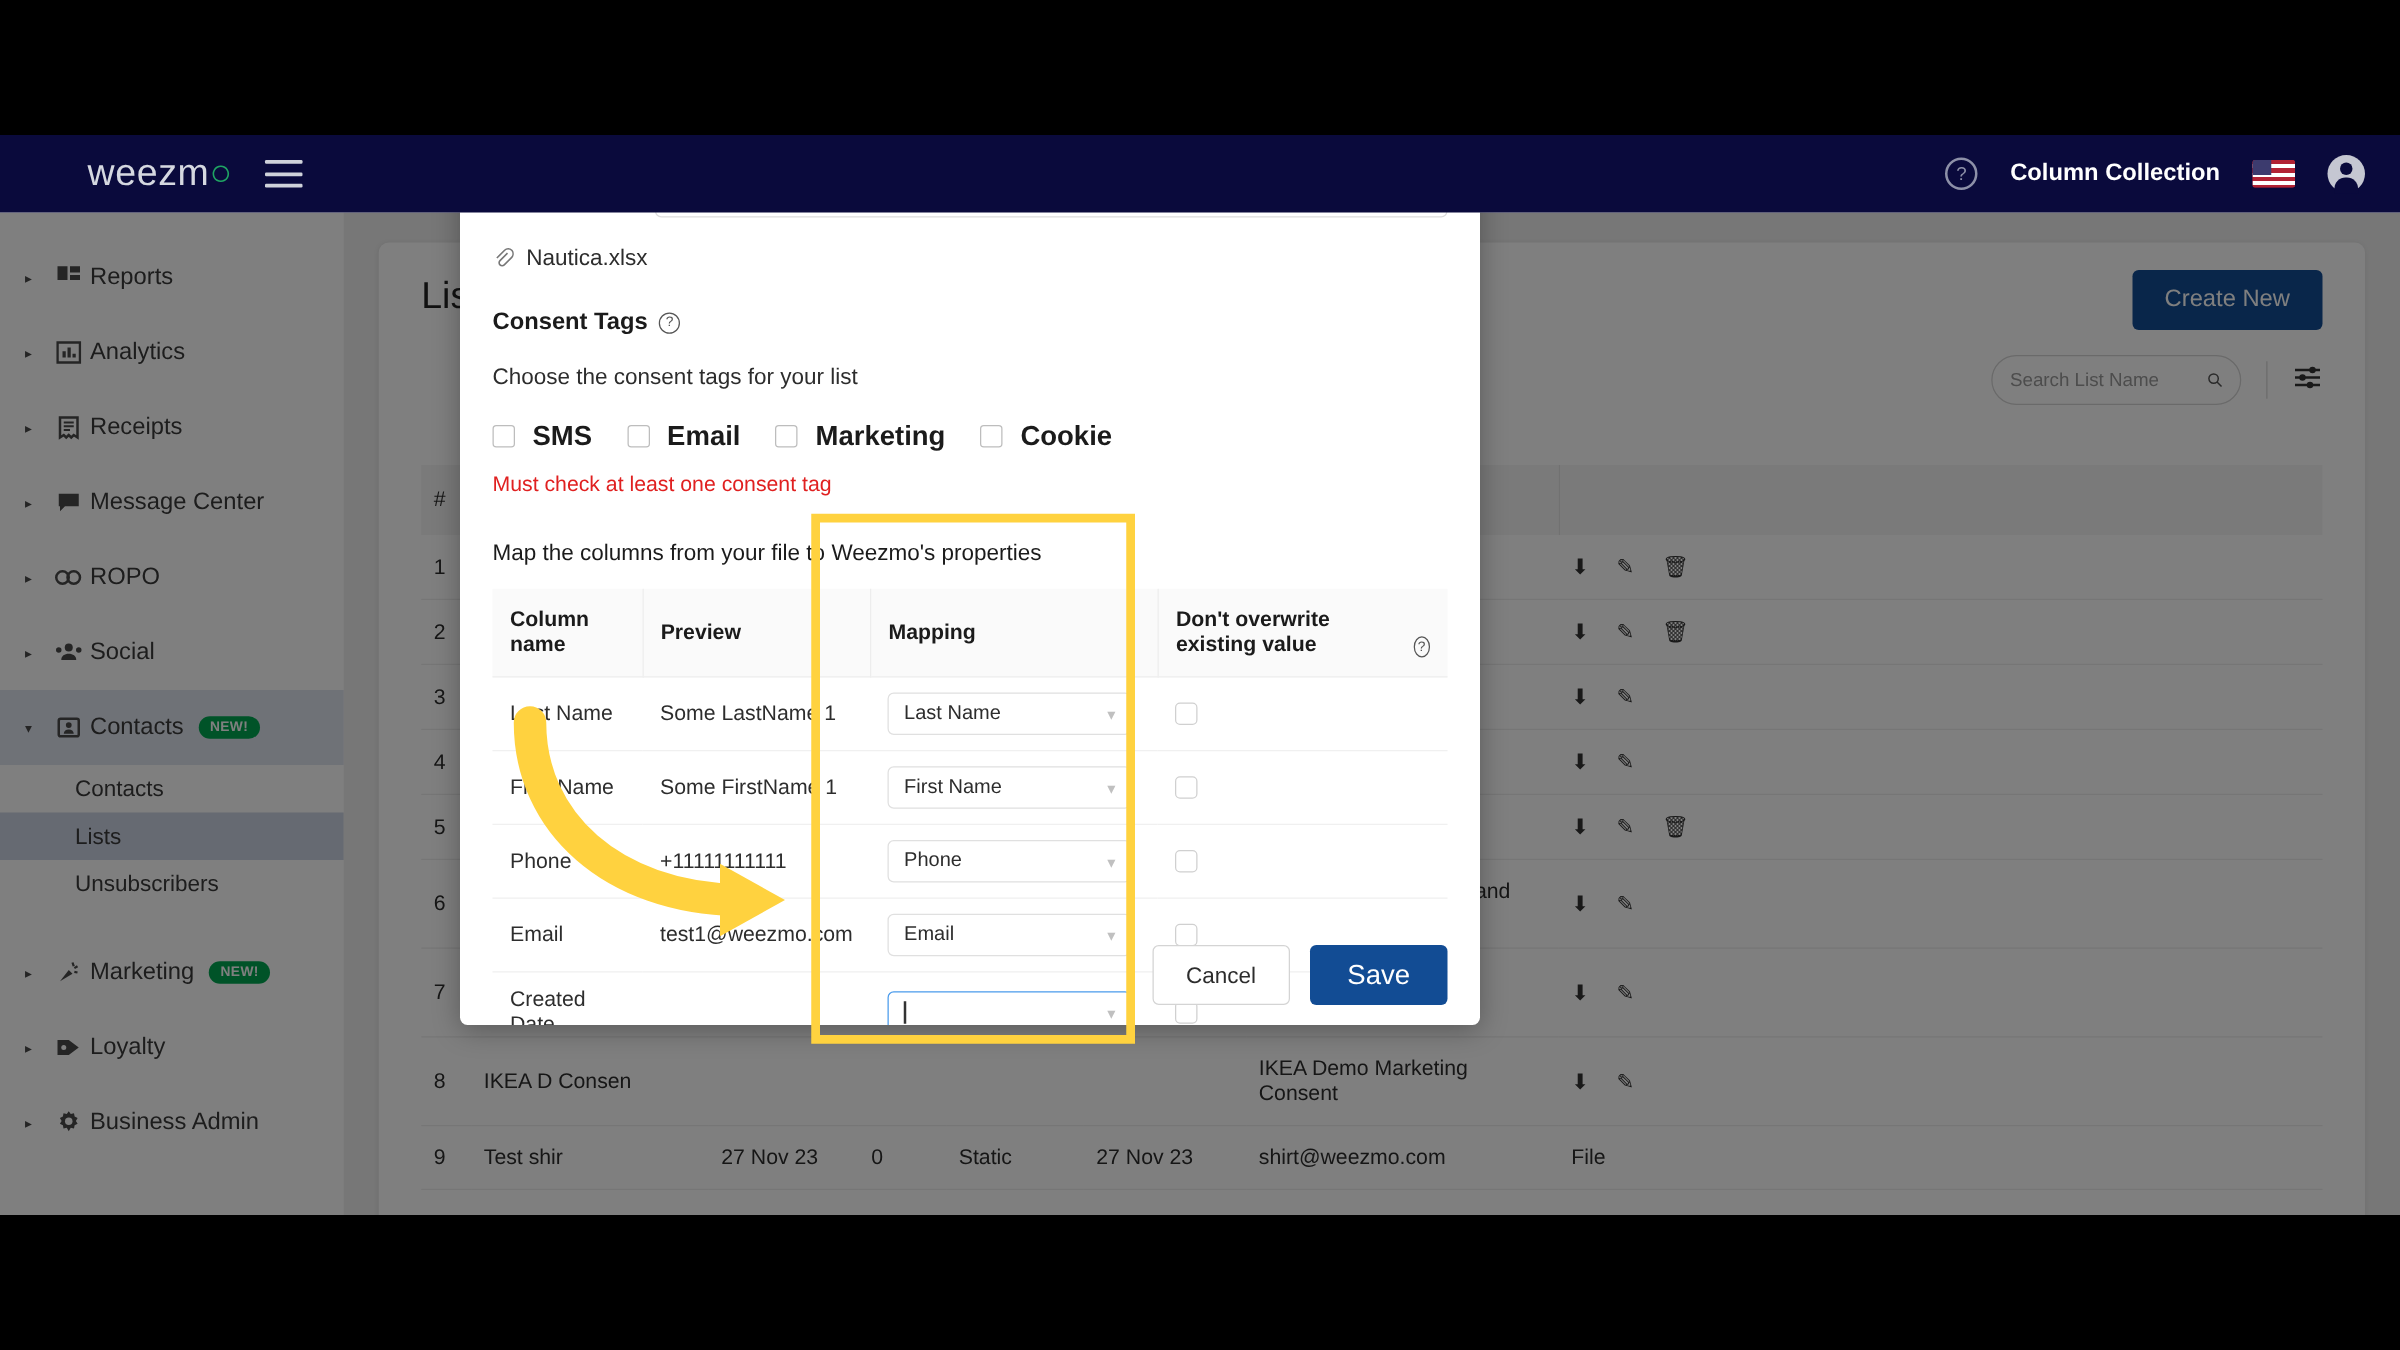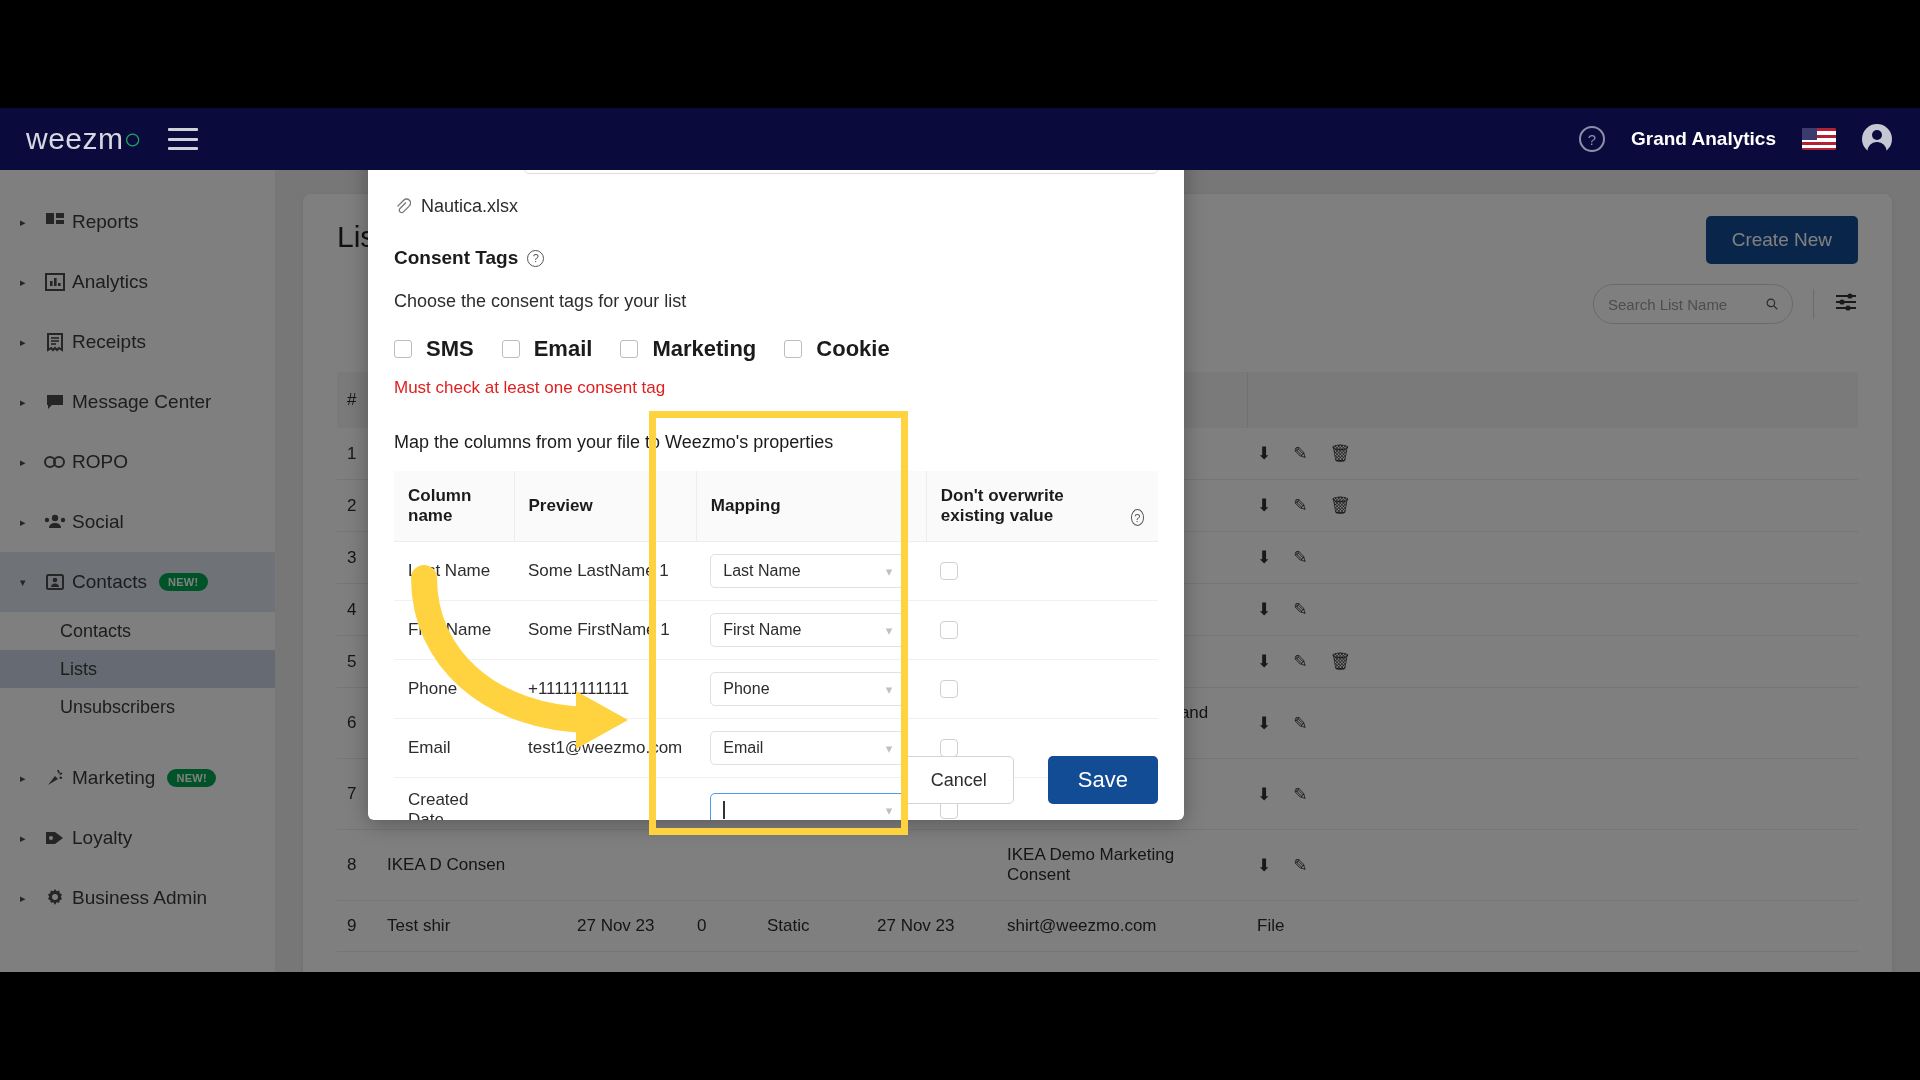--- a/index.html
+++ b/index.html
@@ -17,20 +17,21 @@
     overflow: hidden;
   }
 
   
   .topbar {
     position: absolute; left: 0; top: 0;
     width: 1920px; height: 62px;
     background: #0a0a3c;
     display: flex; align-items: center;
     z-index: 40;
+    padding-left: 44px;
   }
   .logo {
     margin-left: 26px;
     font-size: 30px; letter-spacing: 0.5px;
     color: #d5d8e0; font-weight: 400;
     display: flex; align-items: baseline;
   }
   .logo .ring { color: #1fa463; font-weight: 400; }
   .hamburger {
     margin-left: 26px; width: 30px; height: 22px;
@@ -222,21 +223,21 @@
     display: inline-block; width: 1.5px; height: 18px; background: #333;
     animation: none;
   }
   .hdr-dont { display: flex; align-items: flex-end; gap: 8px; }
   .cb-sm {
     width: 18px; height: 18px; border: 1.5px solid #d0d0d0; border-radius: 4px; background: #fff;
     cursor: pointer;
   }
   .modal-actions {
     position: absolute; right: 26px; bottom: 16px;
-    display: flex; gap: 34px;
+    display: flex; gap: 16px;
   }
   .btn-cancel {
     background: #fff; border: 1px solid #d4d4d4; border-radius: 5px;
     font-size: 18px; color: #2d2d2d; padding: 10px 26px; cursor: pointer;
     font-family: "Liberation Sans", sans-serif;
   }
   .btn-save {
     background: #124c94; border: none; border-radius: 5px;
     font-size: 22px; color: #fff; padding: 11px 30px; cursor: pointer;
     font-family: "Liberation Sans", sans-serif;
@@ -264,21 +265,21 @@
       <span>weezm</span>
         <span class="ring">○</span>
     </div>
     <div class="hamburger">
       <span></span>
         <span></span>
         <span></span>
     </div>
     <div class="topbar-right">
       <div class="help-icon">?</div>
-      <div class="account-name">Grand Analytics</div>
+      <div class="account-name">Column Collection</div>
       <div class="flag">
         <div class="stripes"></div>
           <div class="canton"></div>
       </div>
       <div class="avatar-icon"></div>
     </div>
   </div>
 
   <div class="page">
 

